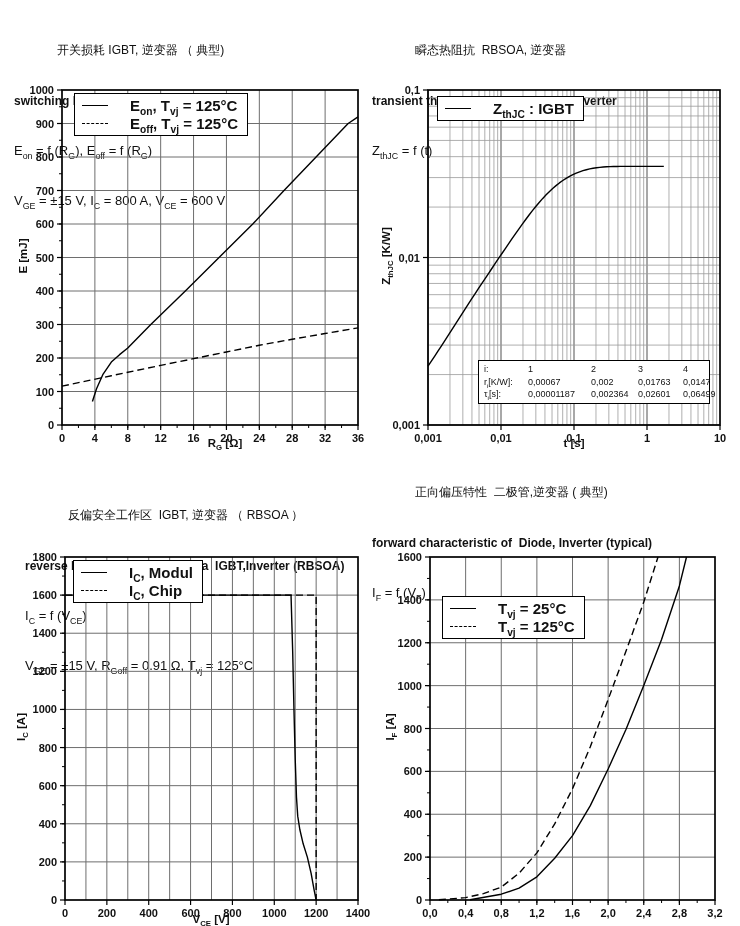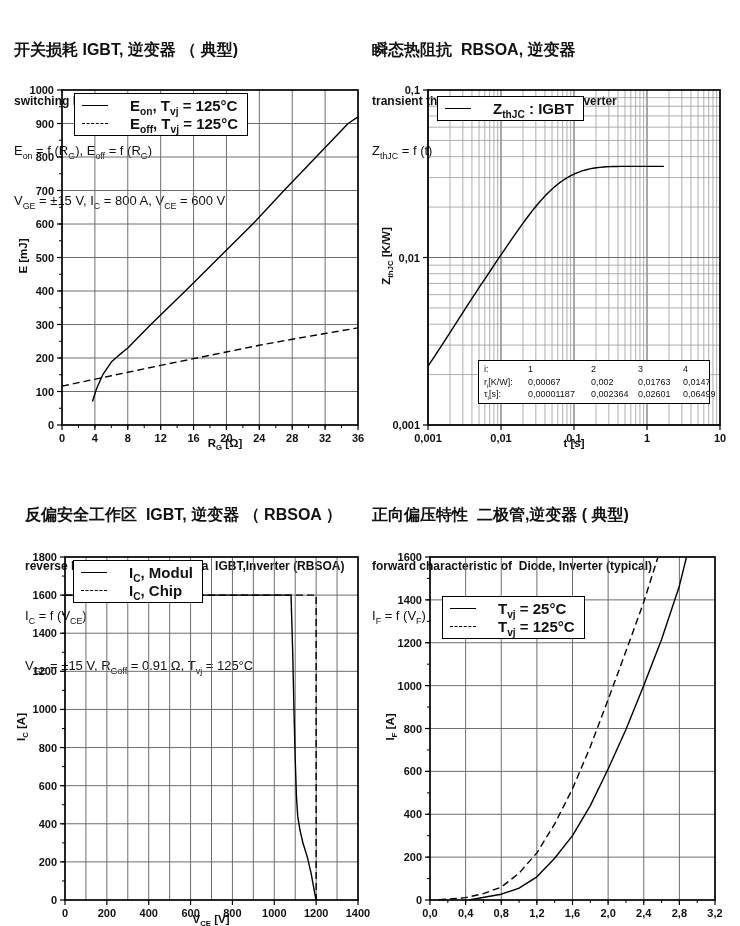--- a/index.html
+++ b/index.html
@@ -1,19 +1,19 @@
 <!DOCTYPE html>
 <html><head>
 <meta charset="utf-8">
 <style>
   html,body{margin:0;padding:0;background:#fff;}
   .page{position:relative;width:740px;height:926px;background:#ffffff;overflow:hidden;
         font-family:"Liberation Sans",sans-serif;color:#111;}
   .hdr{position:absolute;white-space:pre;}
-  .hdr .t-zh{font-size:16px;font-weight:bold;line-height:16px;}
+  .hdr .t-zh{font-size:12px;font-weight:normal;line-height:16px;margin-left:43px;}
   .hdr .t-en{font-size:12px;font-weight:bold;line-height:14px;}
   .hdr .t-f{font-size:13px;font-weight:normal;line-height:14px;}
   sub{font-size:68%;line-height:0;}
   svg.chart{position:absolute;overflow:visible;}
   svg text.tick-label{font-family:"Liberation Sans",sans-serif;font-size:11px;font-weight:bold;fill:#111;}
   .legend{position:absolute;background:#fff;border:1.6px solid #000;padding:3px 9px 3px 7px;
           display:flex;flex-direction:column;gap:1px;z-index:5;}
   .legend-row{display:flex;align-items:center;gap:22px;font-size:15px;font-weight:bold;white-space:nowrap;}
   .legend-line{width:26px;height:0;border-top:1.7px solid #000;flex:0 0 auto;}
   .legend-line.dashed{border-top-style:dashed;}
@@ -40,21 +40,21 @@
     <div class="t-zh">瞬态热阻抗  RBSOA, 逆变器</div>
     <div class="t-en">transient thermal impedance  IGBT,Inverter</div>
     <div class="t-f">Z<sub>thJC</sub> = f (t)</div>
   </div>
   <div class="hdr" style="left:25px;top:471px;">
     <div class="t-zh">反偏安全工作区  IGBT, 逆变器 （ RBSOA ）</div>
     <div class="t-en">reverse bias safe operating area  IGBT,Inverter (RBSOA)</div>
     <div class="t-f">I<sub>C</sub> = f (V<sub>CE</sub>)</div>
     <div class="t-f">V<sub>GE</sub> = ±15 V, R<sub>Goff</sub> = 0.91 Ω, T<sub>vj</sub> = 125°C</div>
   </div>
-  <div class="hdr" style="left:372px;top:471px;">
+  <div class="hdr" style="left:372px;top:448px;">
     <div class="t-zh">正向偏压特性  二极管,逆变器 ( 典型)</div>
     <div class="t-en">forward characteristic of  Diode, Inverter (typical)</div>
     <div class="t-f">I<sub>F</sub> = f (V<sub>F</sub>)</div>
   </div>
 
   <svg id="chart0" class="chart" style="left:0;top:80px;" width="370" height="386">
       <g>
         <line x1="94.88888888888889" y1="10" x2="94.88888888888889" y2="345" stroke="#6e6e6e" stroke-width="1"></line>
         <line x1="127.77777777777777" y1="10" x2="127.77777777777777" y2="345" stroke="#6e6e6e" stroke-width="1"></line>
         <line x1="160.66666666666666" y1="10" x2="160.66666666666666" y2="345" stroke="#6e6e6e" stroke-width="1"></line>

